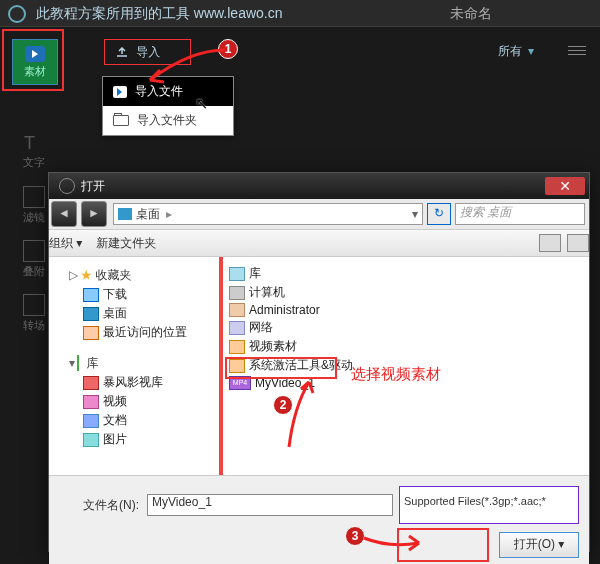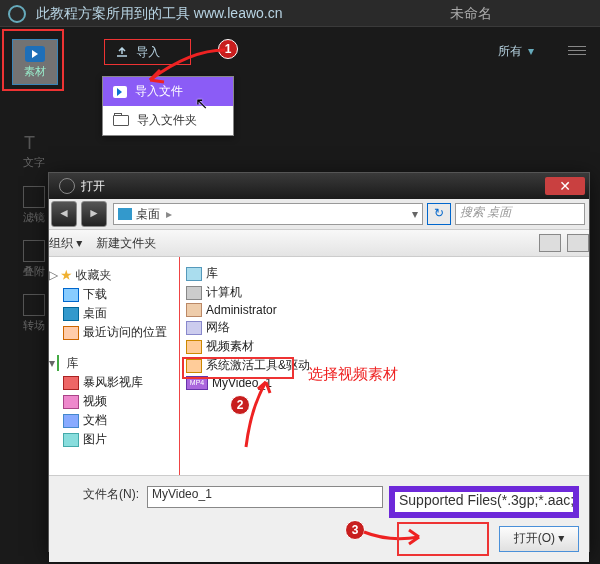--- a/index.html
+++ b/index.html
@@ -1,37 +1,37 @@
 <!DOCTYPE html>
 <html><head>
 <meta charset="utf-8">
 <style>
 body{margin:0;font-family:"Microsoft YaHei",Arial,sans-serif;font-size:12px;background:#1a1a1a;color:#ccc;width:600px;height:564px;overflow:hidden;position:relative}
 .titlebar{background:#2a2a2a;height:26px;line-height:26px;padding:0 8px;border-bottom:1px solid #3a3a3a;color:#b8d4e3;font-size:14px}
 .titlebar .gear{display:inline-block;width:14px;height:14px;border:2px solid #6ab;border-radius:50%;vertical-align:middle;margin-right:6px;position:relative}
 .title-tab{position:absolute;left:450px;top:0;color:#aaa}
 .app-area{padding:12px;position:relative}
 .topctl{display:flex;align-items:flex-start}
-.tile{width:44px;height:44px;border:1px solid #3985b8;background:#737373;display:flex;flex-direction:column;align-items:center;justify-content:center;color:#4ea6e6}
+.tile{width:44px;height:44px;border:1px solid #3985b8;background:#15803d;display:flex;flex-direction:column;align-items:center;justify-content:center;color:#4ea6e6}
 .tile .play{width:20px;height:16px;background:#1e6fb8;border-radius:3px;position:relative}
 .tile .play:after{content:"";position:absolute;left:7px;top:4px;border-left:6px solid #fff;border-top:4px solid transparent;border-bottom:4px solid transparent}
 .tile-label{font-size:11px;margin-top:2px;color:#9ec}
 .left-nav{position:absolute;left:12px;top:100px}
 .left-nav div{width:44px;height:48px;display:flex;flex-direction:column;align-items:center;justify-content:center;color:#666;font-size:11px;margin-bottom:6px}
 .nav-icon{width:20px;height:20px;border:1px solid #555;margin-bottom:2px}
 .nav-icon.t{border:none;font-size:18px;color:#555}
 .import-btn{border:1px solid #e33;padding:4px 30px 4px 10px;margin-left:46px;color:#b8d4e3;height:16px;line-height:16px;display:inline-block}
 .import-btn svg{vertical-align:middle;margin-right:4px}
 .all-select{position:absolute;right:46px;top:14px;color:#b8d4e3;padding:2px 20px 2px 8px}
 .all-select:after{content:"▾";margin-left:6px;color:#6ab}
 .list-icon{position:absolute;right:14px;top:16px;width:18px;height:14px}
 .list-icon span{display:block;border-top:1px solid #888;margin:3px 0}
 .dropdown{position:absolute;left:102px;top:76px;width:130px;background:#fff;border:1px solid #888;box-shadow:0 2px 6px rgba(0,0,0,.4)}
 .dd-item{padding:6px 10px;color:#333;display:flex;align-items:center;font-size:12px}
-.dd-item.sel{background:#8b5cf6;color:#fff}
+.dd-item.sel{background:#000000;color:#fff}
 .dd-ico{width:14px;height:12px;margin-right:8px;display:inline-block}
 .dd-ico.play{background:#fff;border-radius:2px;position:relative}
 .dd-ico.play:after{content:"";position:absolute;left:4px;top:2px;border-left:5px solid #0b74d1;border-top:4px solid transparent;border-bottom:4px solid transparent}
 .dd-ico.folder{border:1px solid #555;border-radius:1px;height:9px;position:relative}
 .dd-ico.folder:before{content:"";position:absolute;top:-3px;left:0;width:6px;height:2px;border:1px solid #555;border-bottom:none}
 .cursor{position:absolute;left:195px;top:94px;font-size:16px;color:#000;text-shadow:0 0 2px #fff}
 .badge{width:18px;height:18px;border-radius:50%;background:#c81e1e;color:#fff;display:inline-flex;align-items:center;justify-content:center;font-size:12px;font-weight:bold;position:absolute;border:1px solid #fff}
 .redbox{border:2px solid #e33;position:absolute;pointer-events:none}
 .dialog{position:absolute;left:48px;top:172px;width:540px;height:378px;background:#efefef;border:1px solid #555;box-shadow:0 4px 20px rgba(0,0,0,.6);font-size:12px}
 .dlg-title{background:linear-gradient(#3a3a3a,#1a1a1a);height:26px;display:flex;align-items:center;padding:0 4px;color:#eee}
@@ -40,21 +40,21 @@
 .dlg-nav{height:30px;background:#eaeaea;display:flex;align-items:center;border-bottom:1px solid #ccc}
 .navbtn{width:24px;height:24px;border:1px solid #888;border-radius:3px;background:linear-gradient(#555,#222);margin:0 2px;color:#ccc;text-align:center;line-height:22px}
 .path{flex:1;height:20px;border:1px solid #999;background:#fff;margin:0 4px;display:flex;align-items:center;padding:0 4px;color:#333}
 .path .drop{margin-left:auto;color:#666}
 .refresh{width:22px;height:20px;border:1px solid #06c;color:#06c;text-align:center;line-height:18px;margin-right:4px}
 .search{width:120px;height:20px;border:1px solid #999;background:#fff;margin-right:4px;padding:0 4px;color:#999;font-style:italic}
 .toolbar{height:26px;background:linear-gradient(#f8f8f8,#e4e4e4);border-bottom:1px solid #ccc;display:flex;align-items:center;padding:0 0;color:#333}
 .toolbar .right{margin-left:auto;display:flex;gap:6px}
 .tb-ico{width:20px;height:16px;border:1px solid #888;background:#ddd}
 .body{display:flex;height:218px;background:#fff}
-.side{width:130px;border-right:1px solid #ef4444;padding:6px 0;overflow:hidden}
+.side{width:130px;border-right:4px solid #ef4444;padding:6px 20px;overflow:hidden}
 .grp{color:#333;margin:4px 0 2px}
 .grp .tog{color:#666;margin-right:2px}
 .grp .star{color:#f0b030}
 .sitem{margin:2px 0 2px 14px;display:flex;align-items:center;color:#222}
 .sico{width:14px;height:12px;margin-right:4px;background:#fc9;border:1px solid #c80}
 .sico.dl{background:#8cf;border-color:#06c}
 .sico.dsk{background:#39c;border-color:#069}
 .sico.rec{background:#fca;border-color:#c60}
 .sico.lib{background:#8d8;border-color:#4a4}
 .sico.bf{background:#e66;border-color:#a22}
@@ -64,24 +64,24 @@
 .main{flex:1;padding:6px;position:relative}
 .mitem{margin:2px 0;display:flex;align-items:center;color:#222}
 .mico{width:14px;height:12px;margin-right:4px;background:#fc9;border:1px solid #c80}
 .mico.lib{background:#ade;border-color:#59b}
 .mico.admin{background:#eca;border-color:#b86}
 .mico.pc{background:#ccc;border-color:#888}
 .mico.net{background:#cce;border-color:#88c}
 .mico.mp4{background:#a6d;border-color:#63a;font-size:7px;color:#fff;text-align:center;line-height:12px;width:20px}
 .ann{color:#e22;font-size:15px;position:absolute;left:128px;top:108px}
 .bottom{border-top:1px solid #ccc;padding:10px;background:#efefef}
-.row{display:flex;margin-bottom:8px}
+.row{display:flex;align-items:center;margin-bottom:8px}
 .fname-lbl{width:80px;text-align:right;margin-right:8px;color:#333}
 .fname-in{flex:1;height:20px;border:1px solid #888;background:#fff;padding:0 4px;color:#333;margin-right:6px}
-.combo{width:170px;height:20px;border:6px solid #6d28d9;background:#fff;padding:0 4px;color:#333;font-size:14px;overflow:hidden;white-space:nowrap}
+.combo{width:170px;height:20px;border:1px solid #6d28d9;background:#fff;padding:8px 4px;color:#333;font-size:11px;overflow:hidden;white-space:nowrap}
 .btns{display:flex;justify-content:flex-end;gap:8px}
 .btn{width:78px;height:24px;border:1px solid #888;background:linear-gradient(#fdfdfd,#e0e0e0);text-align:center;line-height:22px;color:#333}
 .btn.open{border:1px solid #4a90d9}
 .arrow{position:absolute;pointer-events:none}
 </style>
 </head>
 <body>
 
 <div class="titlebar">
   <span class="gear"></span>

